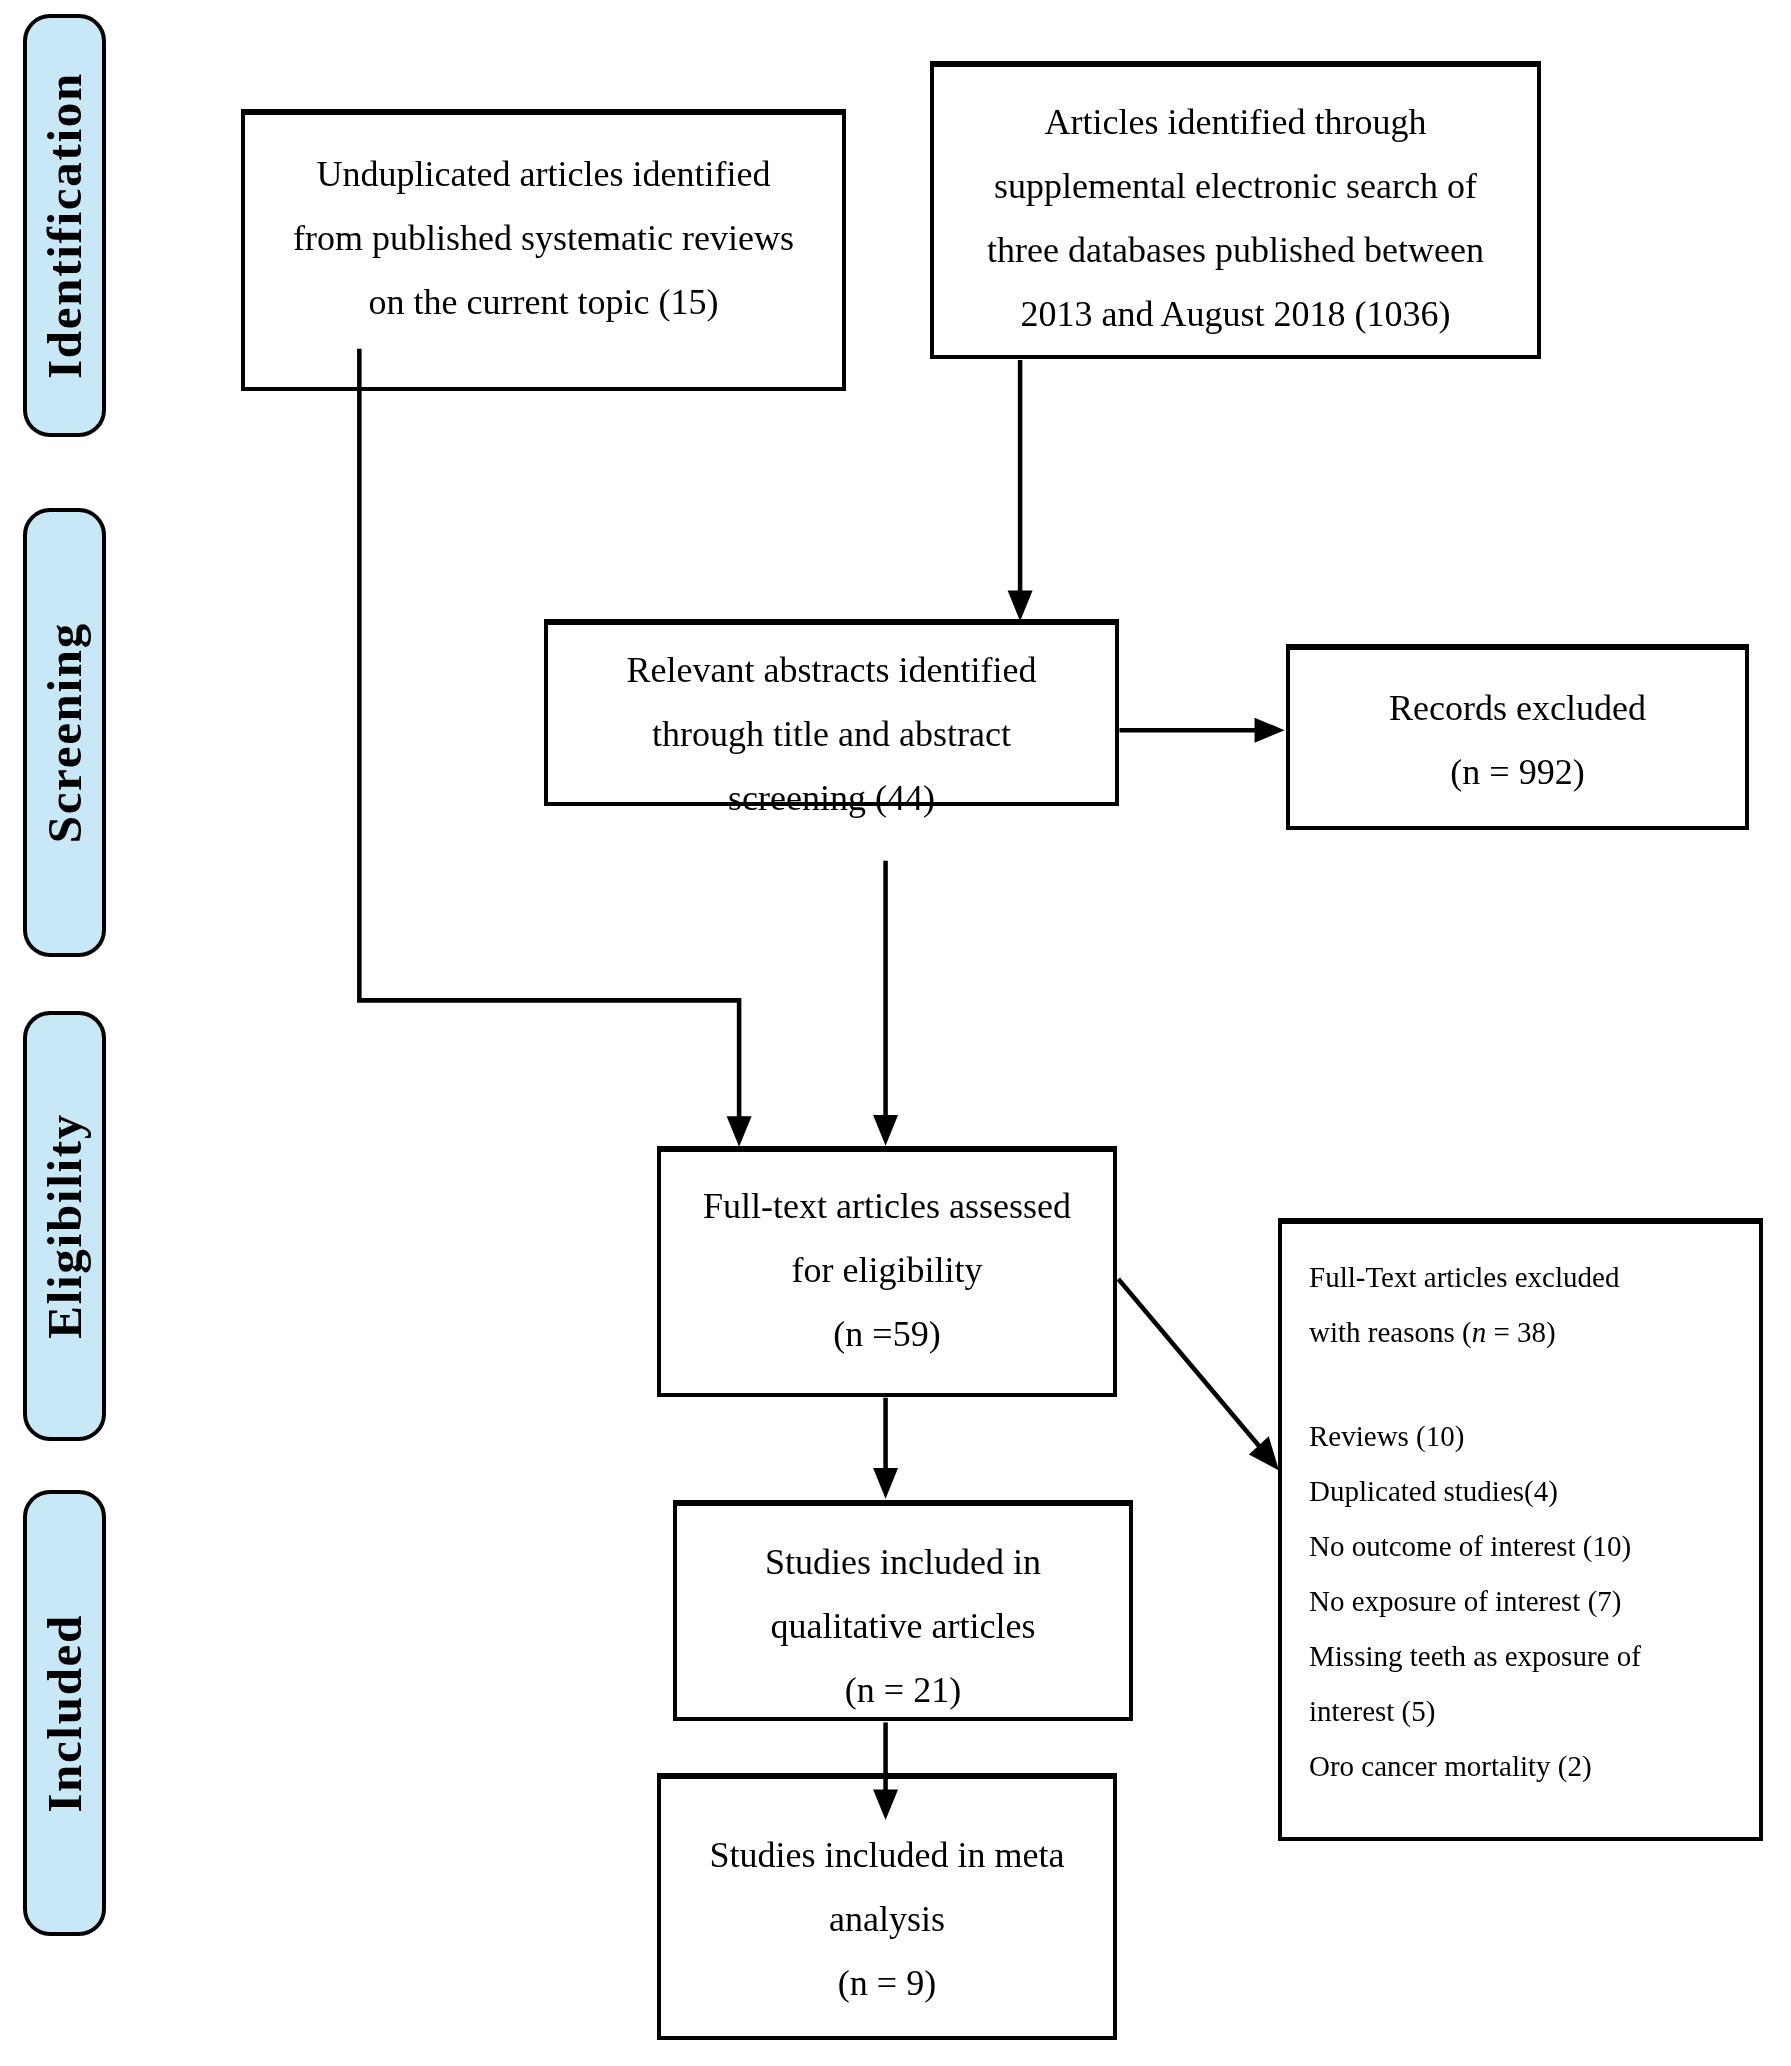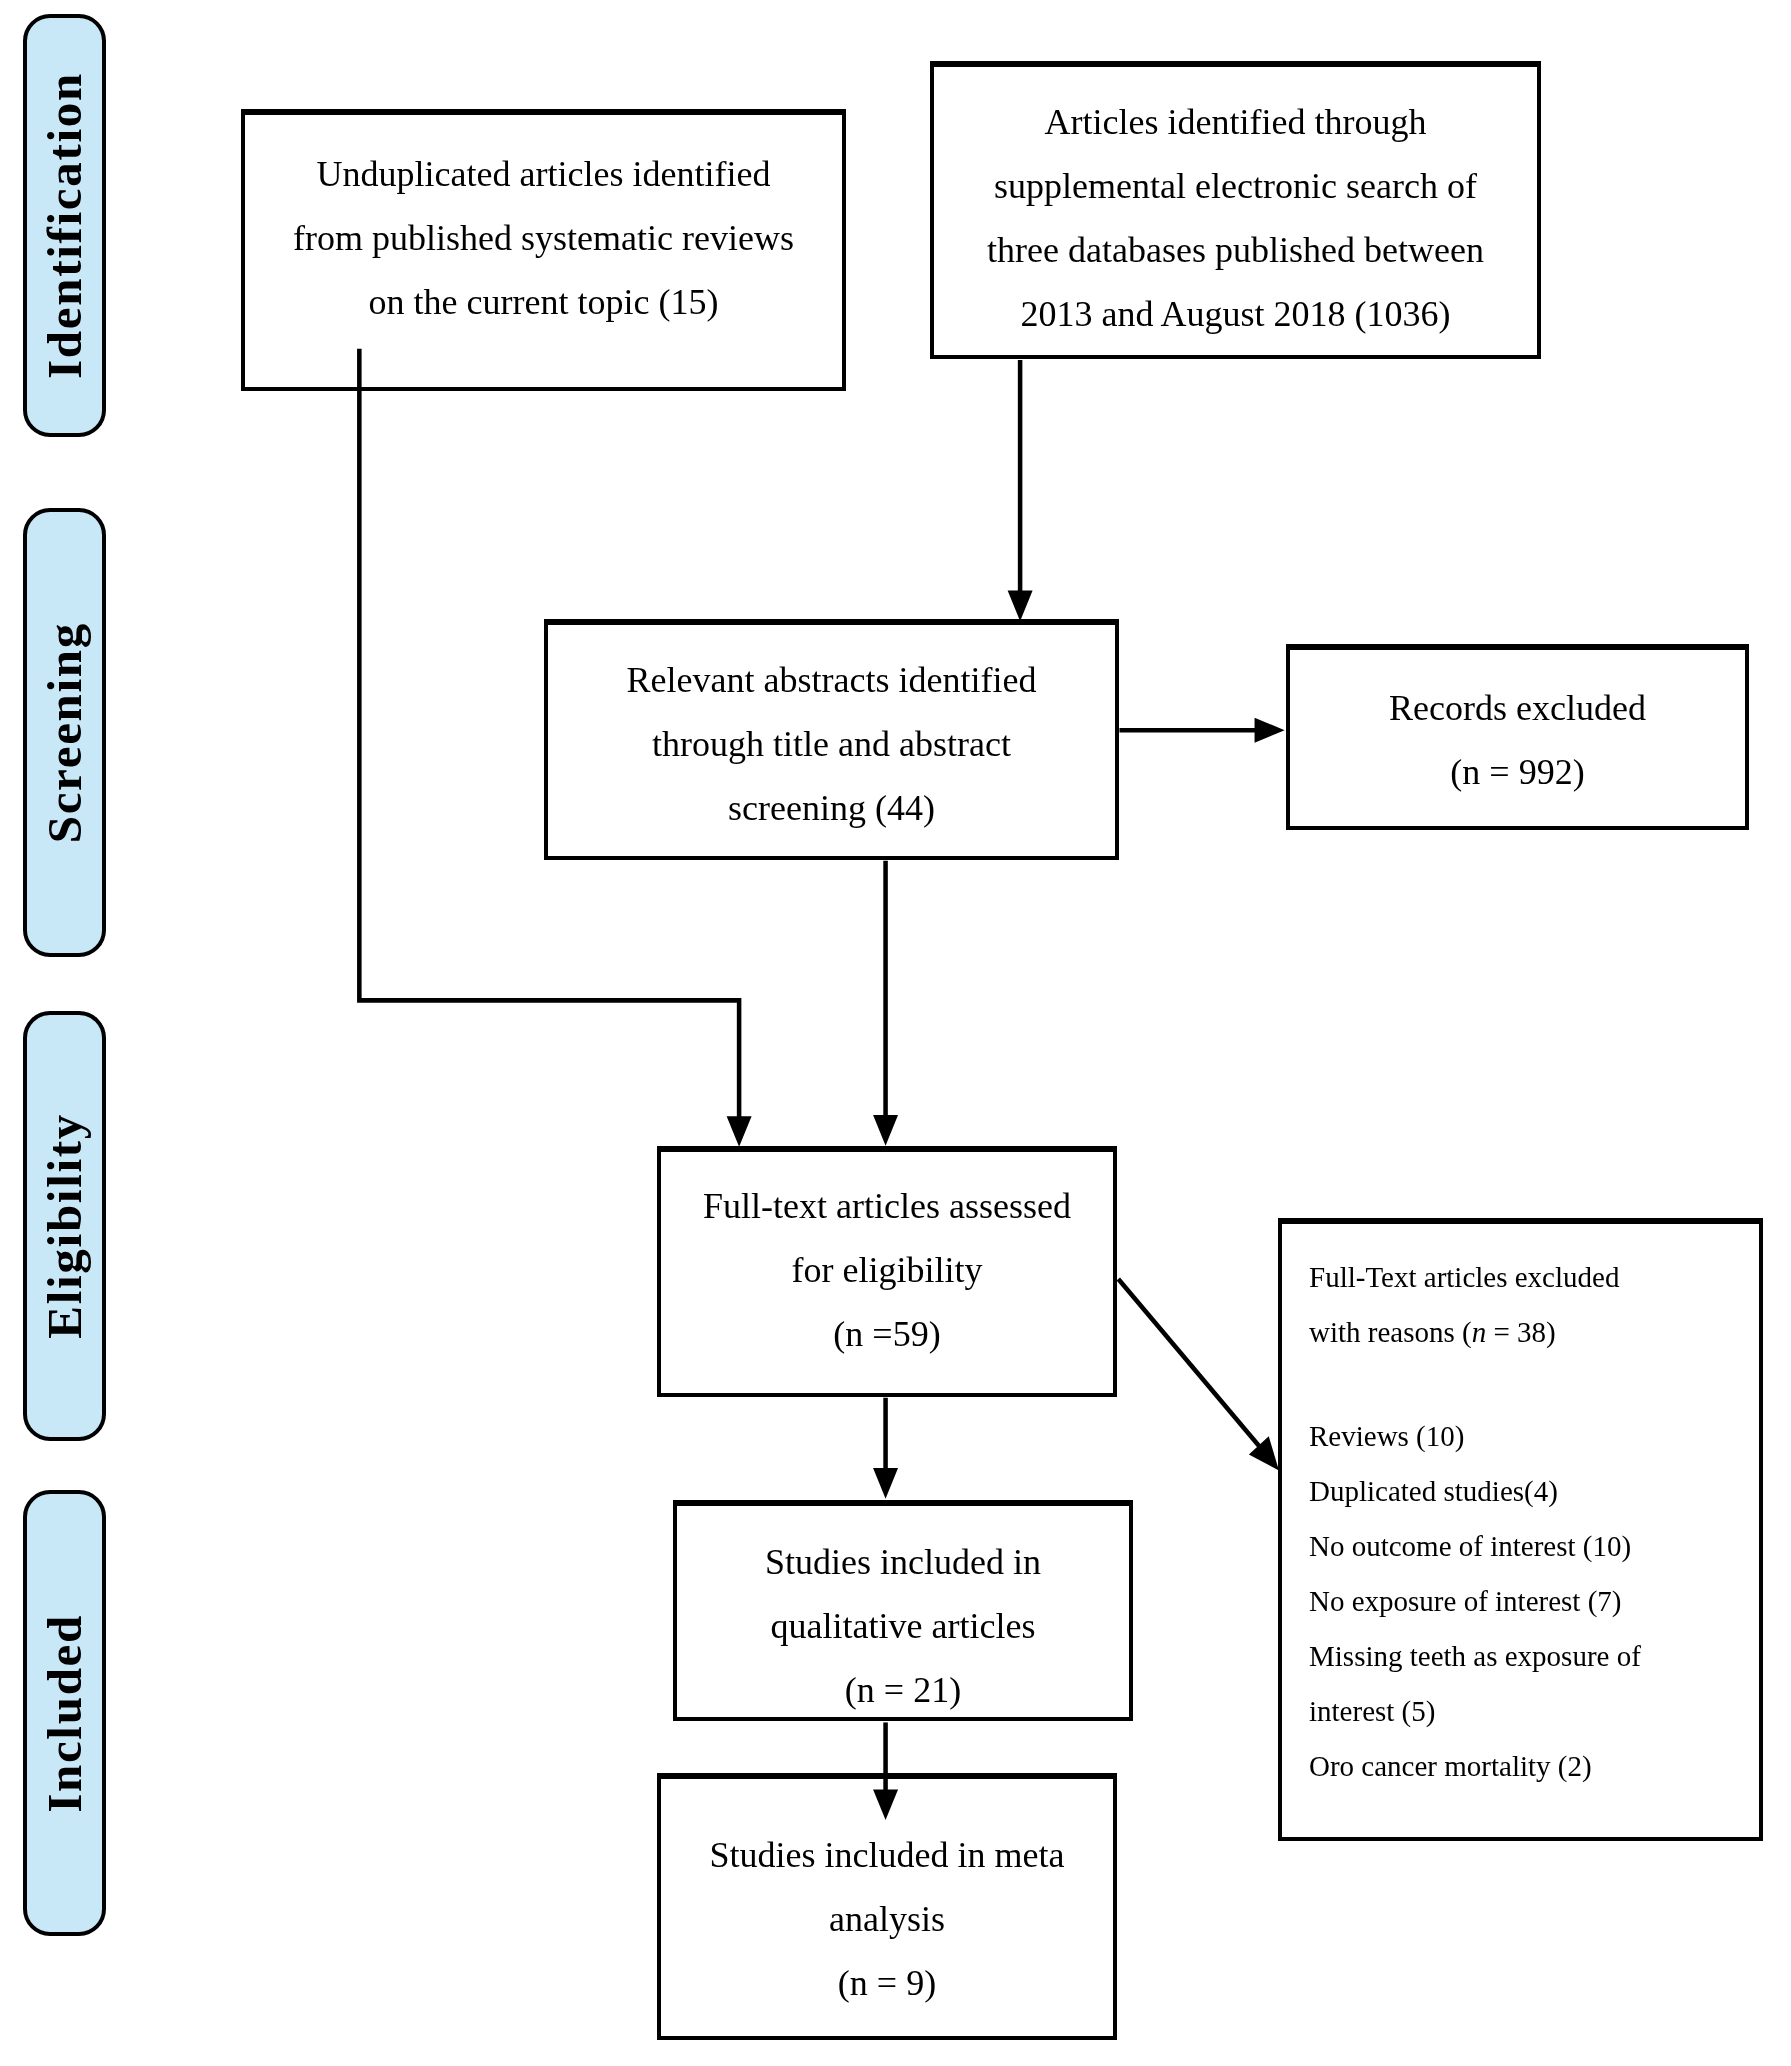--- a/index.html
+++ b/index.html
@@ -106,21 +106,21 @@
     <div class="line">on the current topic (15)</div>
   </div>
 
   <div class="flow-box" style="left:930px;top:61px;width:611px;height:298px;padding-top:23px;">
     <div class="line">Articles identified through</div>
     <div class="line">supplemental electronic search of</div>
     <div class="line">three databases published between</div>
     <div class="line">2013 and August 2018 (1036)</div>
   </div>
 
-  <div class="flow-box" style="left:544px;top:619px;width:575px;height:241px;padding-top:23px;">
+  <div class="flow-box" style="left:544px;top:619px;width:575px;height:187px;padding-top:13px;">
     <div class="line">Relevant abstracts identified</div>
     <div class="line">through title and abstract</div>
     <div class="line">screening (44)</div>
   </div>
 
   <div class="flow-box" style="left:1286px;top:644px;width:463px;height:186px;padding-top:25.6px;">
     <div class="line">Records excluded</div>
     <div class="line">(n = 992)</div>
   </div>
 

